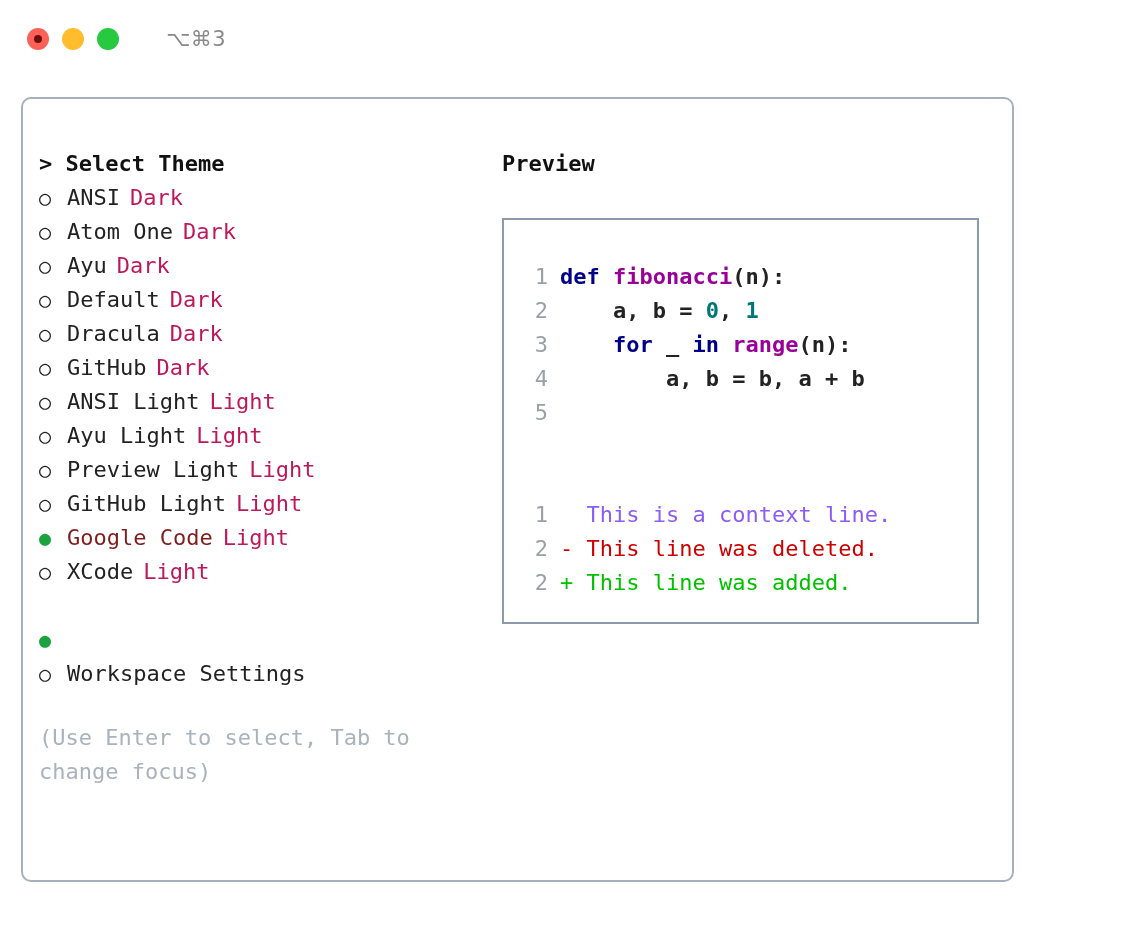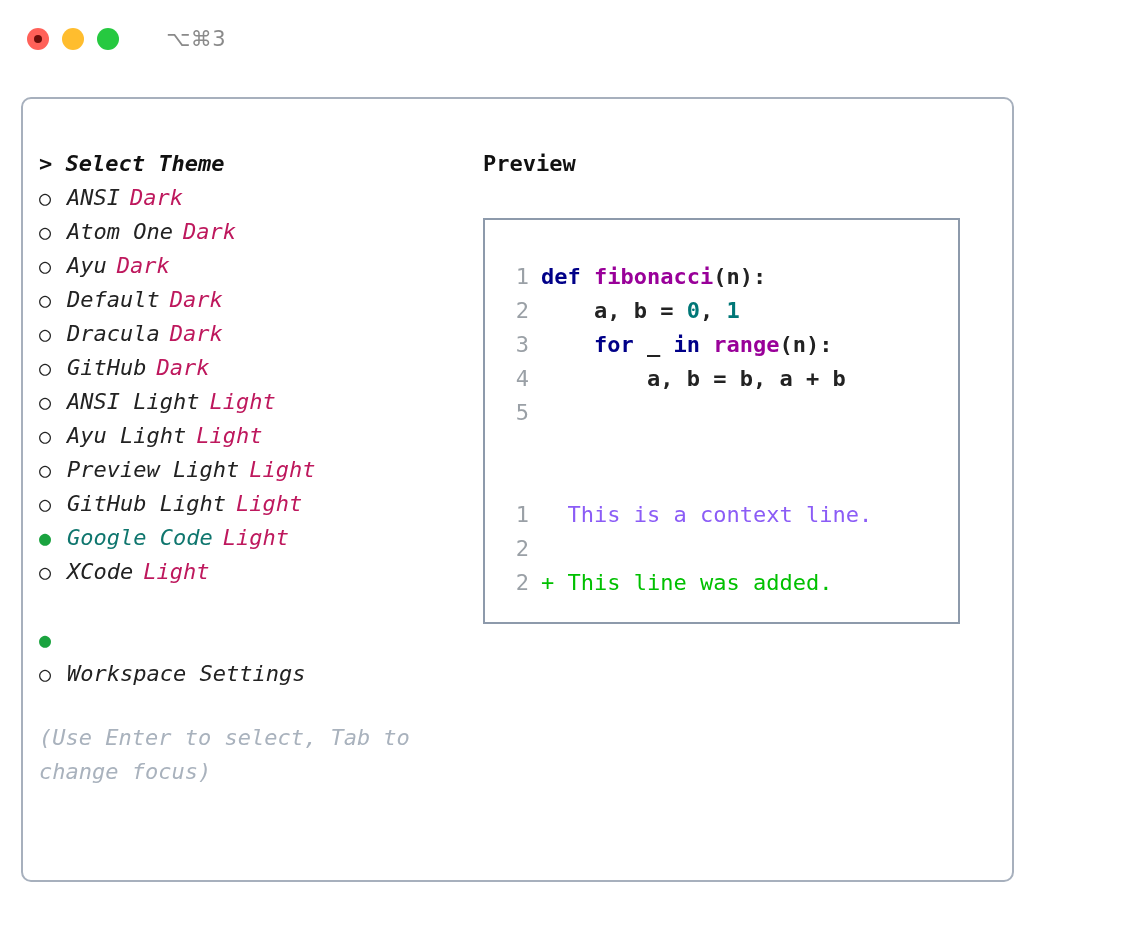--- a/index.html
+++ b/index.html
@@ -77,26 +77,25 @@
     border: 2px solid #a7b0bd;
     border-radius: 10px;
     background: #ffffff;
   }
 
   
   #left-column {
     position: absolute;
     left: 16px; top: 48px;
     width: 460px;
-    font-style: italic;
   }
 
   #right-column {
     position: absolute;
-    left: 460px; top: 48px;
+    left: 479px; top: 48px;
     width: 500px;
   }
 
   
   .section-heading {
     font-size: 22px;
     font-weight: bold;
     color: #111111;
     line-height: 34px;
     white-space: pre;
@@ -122,21 +121,21 @@
 
   .bullet {
     width: 28px;
     flex: 0 0 28px;
     font-size: 20px;
     color: #222222;
   }
   .bullet.selected { color: #1aa33f; }
 
   .opt-label { color: #222222; }
-  .opt-label.selected { color: #0f766e; }
+  .opt-label.selected { color: #7f1d1d; }
 
   .opt-tag {
     color: #be185d;
     padding-left: 10px;
   }
 
   .spacer-row { height: 34px; }
 
   
   #hint-text {
@@ -244,20 +243,20 @@
             <div class="code-line"><span class="gutter">1</span><span class="code-text"><span class="tok-kw">def </span><span class="tok-fn">fibonacci</span><span class="tok-punc">(n):</span></span></div>
             <div class="code-line"><span class="gutter">2</span><span class="code-text"><span class="tok-var">    a, b = </span><span class="tok-num">0</span><span class="tok-punc">, </span><span class="tok-num">1</span></span></div>
             <div class="code-line"><span class="gutter">3</span><span class="code-text"><span class="tok-punc">    </span><span class="tok-kw">for</span><span class="tok-var"> _ </span><span class="tok-kw">in</span><span class="tok-punc"> </span><span class="tok-fn">range</span><span class="tok-punc">(n):</span></span></div>
             <div class="code-line"><span class="gutter">4</span><span class="code-text"><span class="tok-var">        a, b = b, a + b</span></span></div>
             <div class="code-line"><span class="gutter">5</span></div>
           </div>
         <div class="blank-line"></div>
         <div class="blank-line"></div>
         <div id="diff-block">
             <div class="code-line"><span class="gutter">1</span><span class="diff-context">  This is a context line.</span></div>
-            <div class="code-line"><span class="gutter">2</span></div>
+            <div class="code-line"><span class="gutter">2</span><span class="diff-del">- This line was deleted.</span></div>
             <div class="code-line"><span class="gutter">2</span><span class="diff-add">+ This line was added.</span></div>
           </div>
       </div>
     </div>
 
   </div>
 </div>
 
 </body></html>

